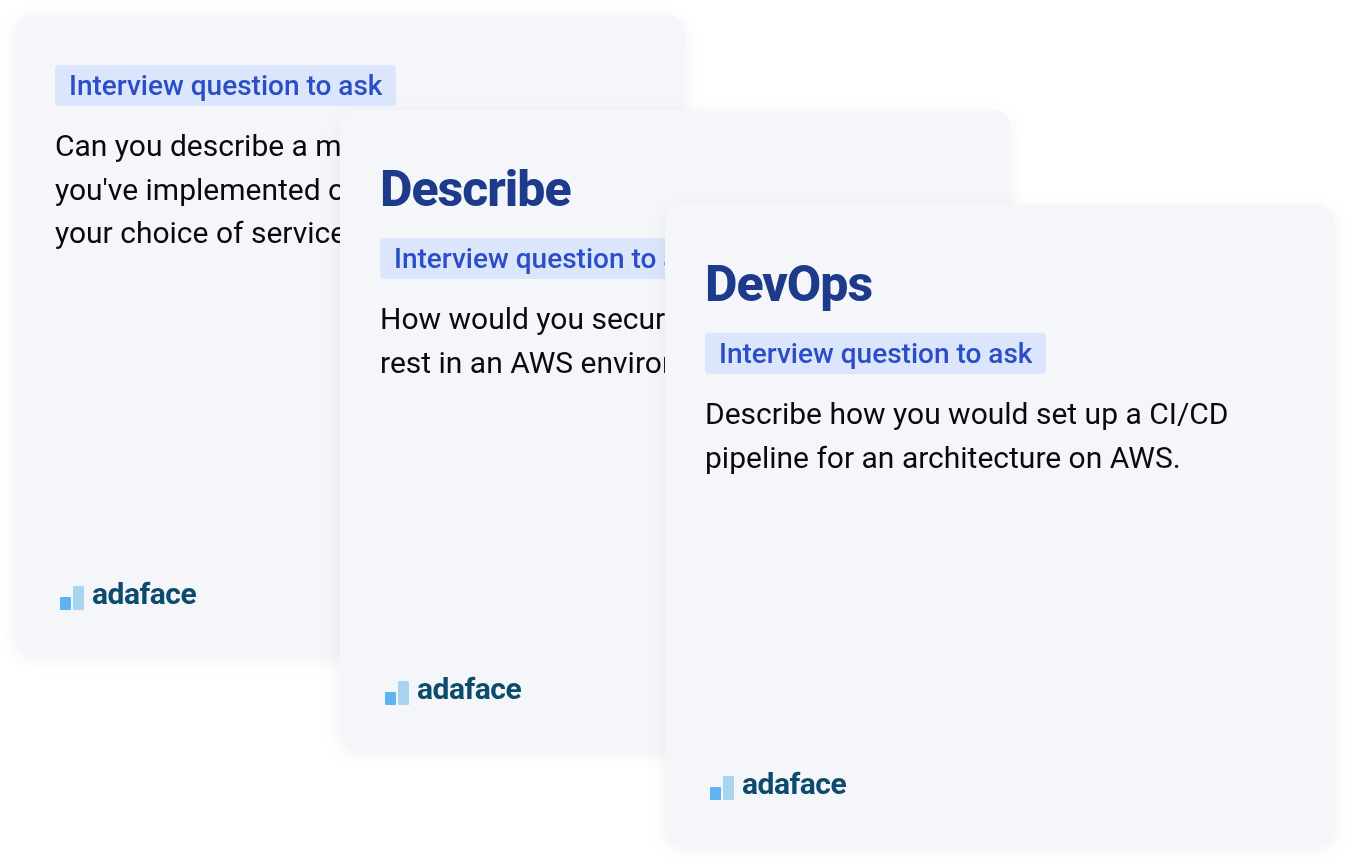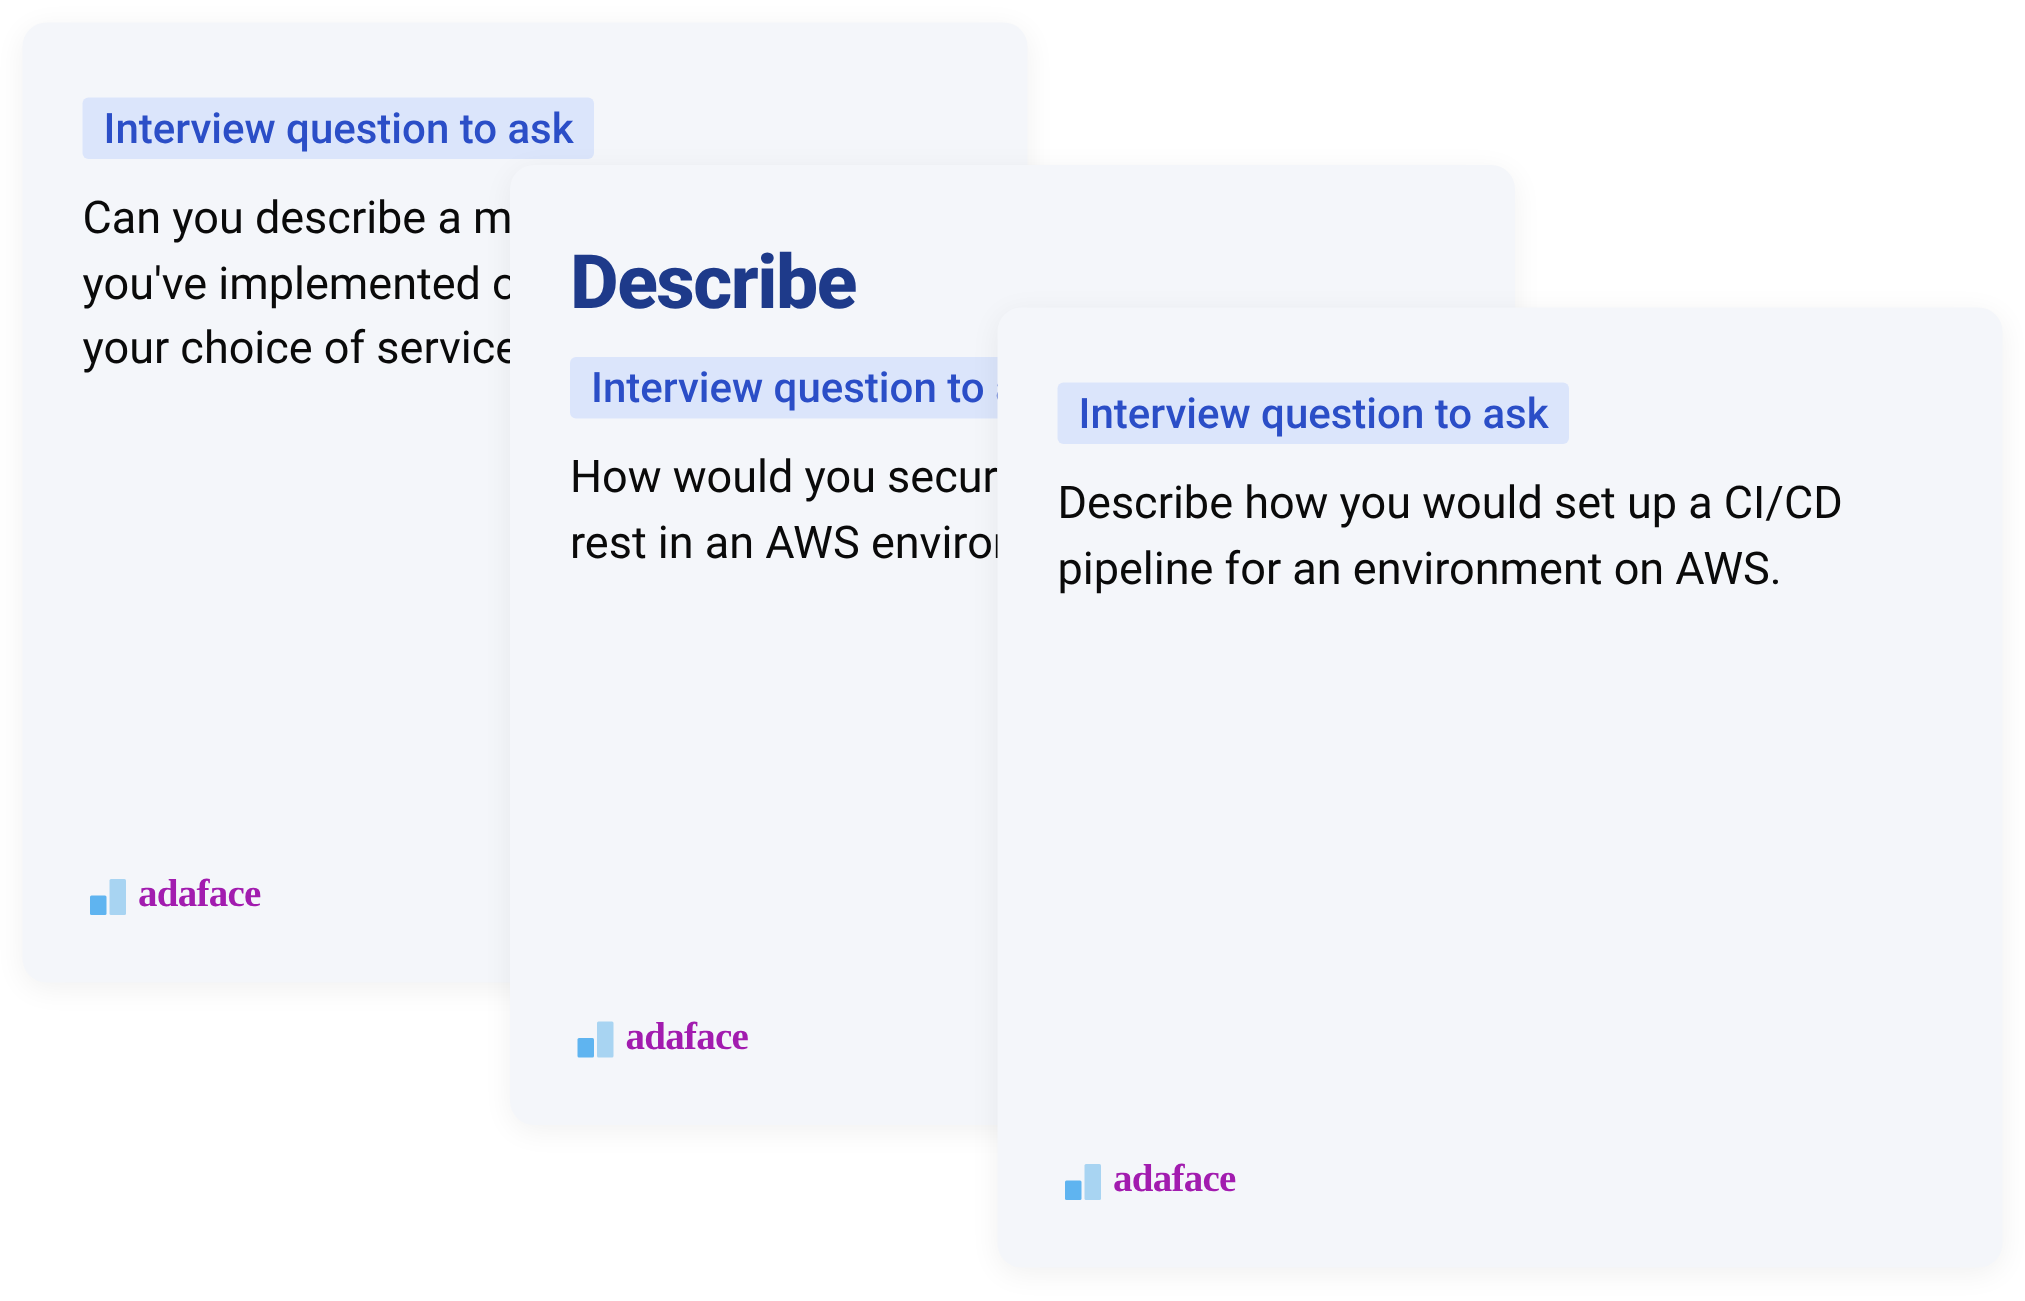--- a/index.html
+++ b/index.html
@@ -84,27 +84,26 @@
     }
     .bar-1 {
       height: 13px;
       background: #5fb4f0;
     }
     .bar-2 {
       height: 24px;
       background: #a8d4f2;
     }
     .logo-text {
-      font-size: 26px;
+      font-size: 30px;
       font-weight: 700;
-      color: #a21caf;
+      color: #0c4a6e;
       letter-spacing: -0.5px;
       line-height: 1;
       padding-bottom: 1px;
-      font-family: Liberation Serif, serif;
     }
   </style>
 </head>
 <body>
 
 <div class="card card-1">
   <div class="badge">Interview question to ask</div>
   <p class="question">Can you describe a multi-tier architecture you've implemented on AWS and explain your choice of services?</p>
   <div class="logo">
     <div class="logo-bars">
@@ -122,22 +121,23 @@
   <div class="logo">
     <div class="logo-bars">
       <div class="bar bar-1"></div>
       <div class="bar bar-2"></div>
     </div>
     <span class="logo-text">adaface</span>
   </div>
 </div>
 
 <div class="card card-3">
+  <h2 class="card-title">DevOps</h2>
   <div class="badge">Interview question to ask</div>
-  <p class="question">Describe how you would set up a CI/CD pipeline for an environment on AWS.</p>
+  <p class="question">Describe how you would set up a CI/CD pipeline for an architecture on AWS.</p>
   <div class="logo">
     <div class="logo-bars">
       <div class="bar bar-1"></div>
       <div class="bar bar-2"></div>
     </div>
     <span class="logo-text">adaface</span>
   </div>
 </div>
 
 </body></html>

